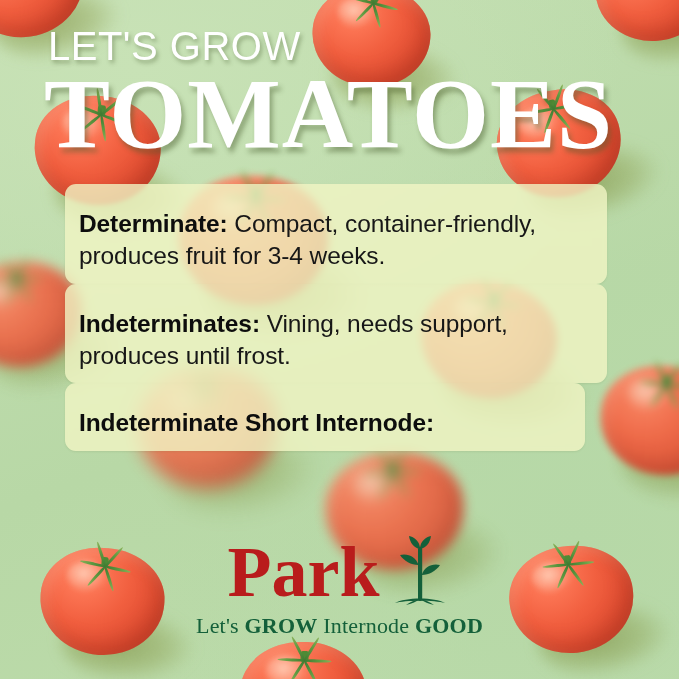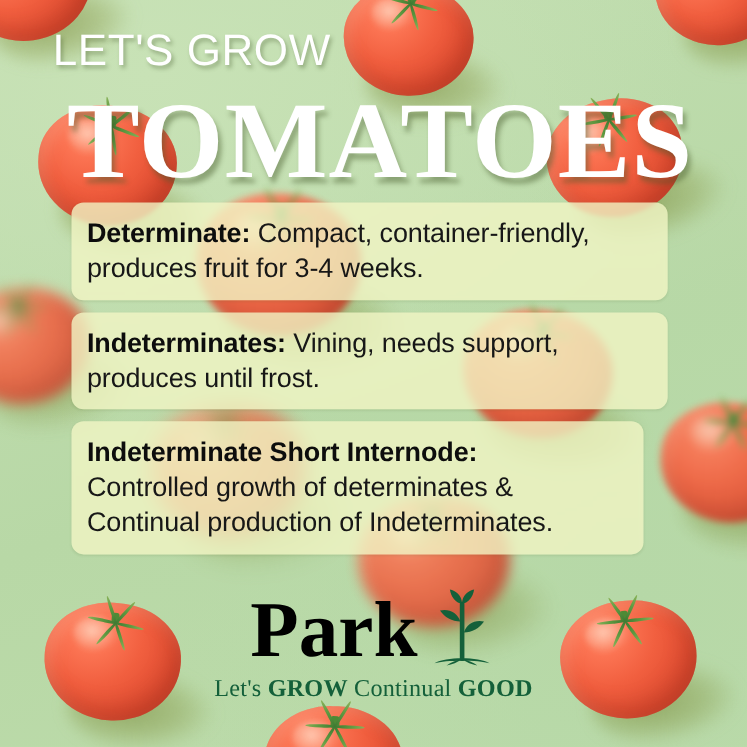--- a/index.html
+++ b/index.html
@@ -112,37 +112,37 @@
     text-shadow: 2px 3px 4px rgba(70,90,45,0.42);
     margin: 0 0 2px 4px;
   }
   .bigword {
     font-family: "Liberation Serif", serif;
     font-size: 99px;
     font-weight: 700;
     letter-spacing: 1px;
     color: #ffffff;
     line-height: 0.92;
-    margin: 17px;
+    margin: 0;
     text-shadow: 3px 5px 5px rgba(70,90,45,0.45);
     white-space: nowrap;
   }
 
   
   .cards {
     position: absolute;
     left: 65px;
     top: 184px;
     width: 542px;
   }
   .card {
     background: rgba(241,245,196,0.80);
     border-radius: 11px;
-    padding: 13px 14px 12px 14px;
-    margin-bottom: 11px;
+    padding: 24px 14px 12px 14px;
+    margin-bottom: 0;
     box-sizing: border-box;
     backdrop-filter: blur(2px);
     box-shadow: 0 1px 2px rgba(90,110,60,0.12);
   }
   .card p {
     margin: 0;
     font-family: "Liberation Sans", sans-serif;
     font-size: 24.5px;
     line-height: 1.30;
     color: #171717;
@@ -166,21 +166,21 @@
     display: flex;
     align-items: center;
     justify-content: center;
     gap: 10px;
   }
   .logo-word {
     font-family: "Liberation Serif", serif;
     font-weight: 700;
     font-size: 72px;
     line-height: 1;
-    color: #000000;
+    color: #b91c1c;
     letter-spacing: 0px;
   }
   .sprout-icon {
     width: 62px;
     height: 78px;
     display: block;
   }
   .tagline {
     margin-top: 2px;
     font-family: "Liberation Serif", serif;
@@ -401,21 +401,21 @@
 
     <div class="card">
       <p><span class="term">Determinate:</span><span> Compact, container-friendly, produces fruit for 3-4 weeks.</span></p>
     </div>
 
     <div class="card">
       <p><span class="term">Indeterminates:</span><span> Vining, needs support, produces until frost.</span></p>
     </div>
 
     <div class="card wide">
-      <p><span class="term">Indeterminate Short Internode:</span><br><span>Controlled growth of determinates &amp; Continual production of Indeterminates.</span></p>
+      <p><span class="term">Indeterminate Short Internode:</span><br></p>
     </div>
   </div>
 
   <div class="logo-block">
     <div class="logo-row">
       <span class="logo-word">Park</span>
 
       <svg class="sprout-icon" viewBox="0 0 62 78" aria-hidden="true">
         <g fill="#14603a">
           <rect x="29" y="14" width="4.2" height="54" rx="2"></rect>
@@ -424,16 +424,16 @@
           <path d="M29.5 32 C22 32, 15 28, 11 22 C19 20, 27 24, 29.5 32 Z"></path>
           <path d="M32.7 42 C40 42, 47 38, 51 32 C43 30, 35 34, 32.7 42 Z"></path>
           <path d="M6 70 C16 64, 46 64, 56 70 C46 67, 16 67, 6 70 Z"></path>
           <path d="M31 66 C27 69, 22 71, 17 72 C21 69, 26 67, 31 66 Z"></path>
           <path d="M31 66 C35 69, 40 71, 45 72 C41 69, 36 67, 31 66 Z"></path>
         </g>
       </svg>
 
     </div>
 
-    <div class="tagline"><span>Let's </span><span class="em">GROW</span><span> Continual </span><span class="em">GOOD</span></div>
+    <div class="tagline"><span>Let's </span><span class="em">GROW</span><span> Internode </span><span class="em">GOOD</span></div>
   </div>
 
 </div>
 
 </body></html>

